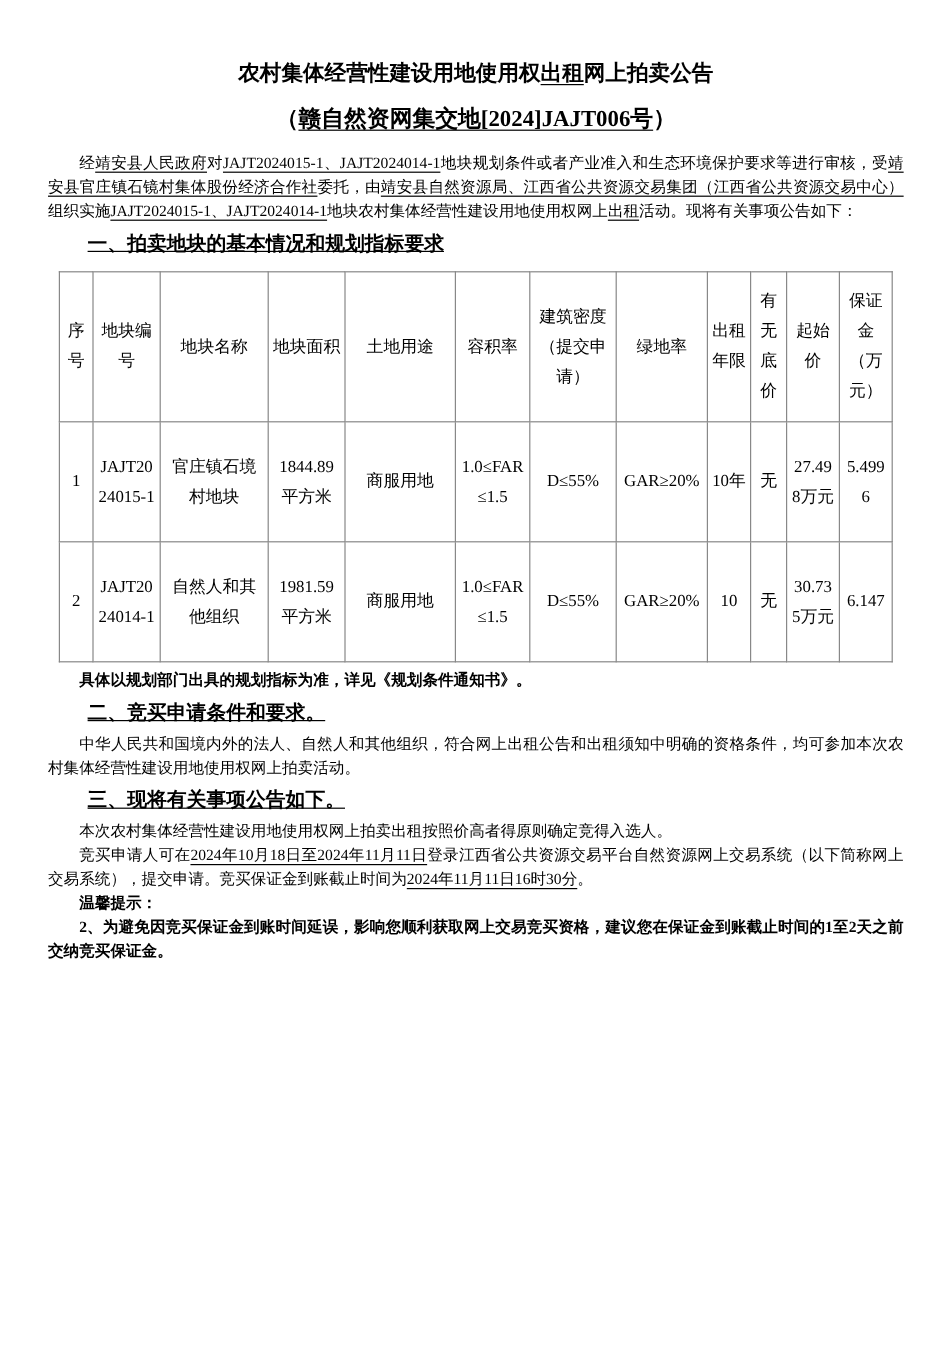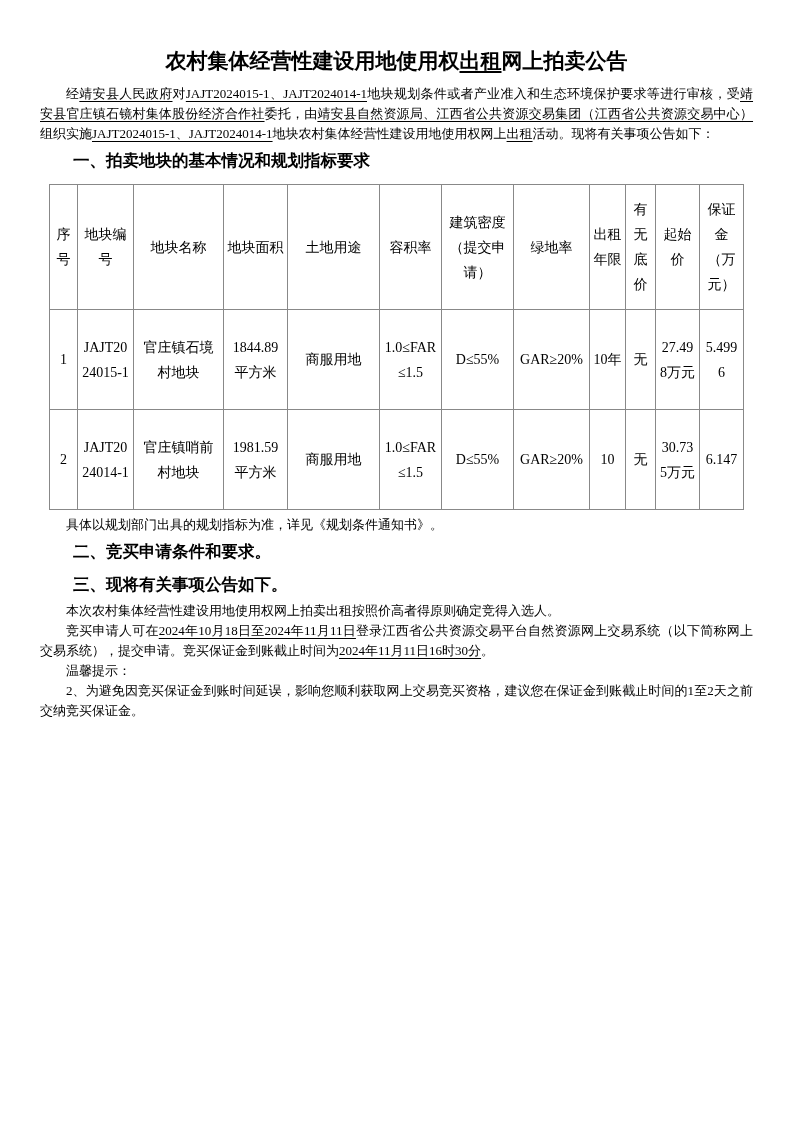--- a/index.html
+++ b/index.html
@@ -8,21 +8,21 @@
     width: 793px;
     height: 1122px;
     margin: 0 auto;
     background: #ffffff;
     color: #000000;
     font-family: "Liberation Serif", "DejaVu Serif", serif;
     padding: 44px 40px 0 40px;
     overflow: hidden;
   }
   .doc-title {
-    font-size: 21px;
+    font-size: 18px;
     font-weight: bold;
     text-align: center;
     line-height: 34px;
     margin: 0 0 6px 0;
   }
   .doc-number {
     font-size: 19px;
     font-weight: bold;
     text-align: center;
     line-height: 32px;
@@ -34,22 +34,23 @@
     text-align: justify;
     text-indent: 2em;
     margin: 0;
   }
   .sec-heading {
     font-size: 16.5px;
     font-weight: bold;
     line-height: 33px;
     text-indent: 2em;
     margin: 0;
+    text-decoration: underline;
   }
-  .bold { font-weight: normal; }
+  .bold { font-weight: bold; }
   .u { text-decoration: underline; text-underline-offset: 3px; }
   table.land-table {
     border-collapse: collapse;
     table-layout: fixed;
     width: 694px;
     margin: 7px 0 5px 9px;
     font-size: 14px;
   }
   table.land-table th, table.land-table td {
     border: 1px solid #888888;
@@ -63,20 +64,21 @@
   }
   table.land-table thead tr { height: 125px; }
   table.land-table tbody tr { height: 100px; }
 </style>
 </head>
 <body>
 
 <div class="page">
 
   <h1 class="doc-title"><span>农村集体经营性建设用地使用权</span><span class="u">出租</span><span>网上拍卖公告</span></h1>
+  <h2 class="doc-number"><span>（</span><span class="u">赣自然资网集交地[2024]JAJT006号</span><span>）</span></h2>
 
   <p class="para"><span>经</span><span class="u">靖安县人民政府</span><span>对</span><span class="u">JAJT2024015-1、JAJT2024014-1</span><span>地块规划条件或者产业准入和生态环境保护要求等进行审核，受</span><span class="u">靖安县官庄镇石镜村集体股份经济合作社</span><span>委托，由</span><span class="u">靖安县自然资源局、江西省公共资源交易集团（江西省公共资源交易中心）</span><span>组织实施</span><span class="u">JAJT2024015-1、JAJT2024014-1</span><span>地块农村集体经营性建设用地使用权网上</span><span class="u">出租</span><span>活动。现将有关事项公告如下：</span></p>
 
   <h3 class="sec-heading">一、拍卖地块的基本情况和规划指标要求</h3>
 
   <table class="land-table">
     <colgroup>
       <col style="width:28px">
         <col style="width:56px">
         <col style="width:90px">
@@ -117,37 +119,38 @@
         <td>D≤55%</td>
         <td>GAR≥20%</td>
         <td>10年</td>
         <td>无</td>
         <td>27.498万元</td>
         <td>5.4996</td>
       </tr>
       <tr>
         <td>2</td>
         <td>JAJT2024014-1</td>
-        <td>官庄镇哨前村地块</td>
+        <td>自然人和其他组织</td>
         <td>1981.59平方米</td>
         <td>商服用地</td>
         <td>1.0≤FAR≤1.5</td>
         <td>D≤55%</td>
         <td>GAR≥20%</td>
         <td>10</td>
         <td>无</td>
         <td>30.735万元</td>
         <td>6.147</td>
       </tr>
     </tbody>
   </table>
 
   <p class="para bold">具体以规划部门出具的规划指标为准，详见《规划条件通知书》。</p>
 
   <h3 class="sec-heading">二、竞买申请条件和要求。</h3>
+  <p class="para">中华人民共和国境内外的法人、自然人和其他组织，符合网上出租公告和出租须知中明确的资格条件，均可参加本次农村集体经营性建设用地使用权网上拍卖活动。</p>
 
   <h3 class="sec-heading">三、现将有关事项公告如下。</h3>
   <p class="para">本次农村集体经营性建设用地使用权网上拍卖出租按照价高者得原则确定竞得入选人。</p>
 
   <p class="para"><span>竞买申请人可在</span><span class="u">2024年10月18日至2024年11月11日</span><span>登录江西省公共资源交易平台自然资源网上交易系统（以下简称网上交易系统），提交申请。竞买保证金到账截止时间为</span><span class="u">2024年11月11日16时30分</span><span>。</span></p>
 
   <p class="para bold">温馨提示：</p>
   <p class="para bold">2、为避免因竞买保证金到账时间延误，影响您顺利获取网上交易竞买资格，建议您在保证金到账截止时间的1至2天之前交纳竞买保证金。</p>
 
 </div>

